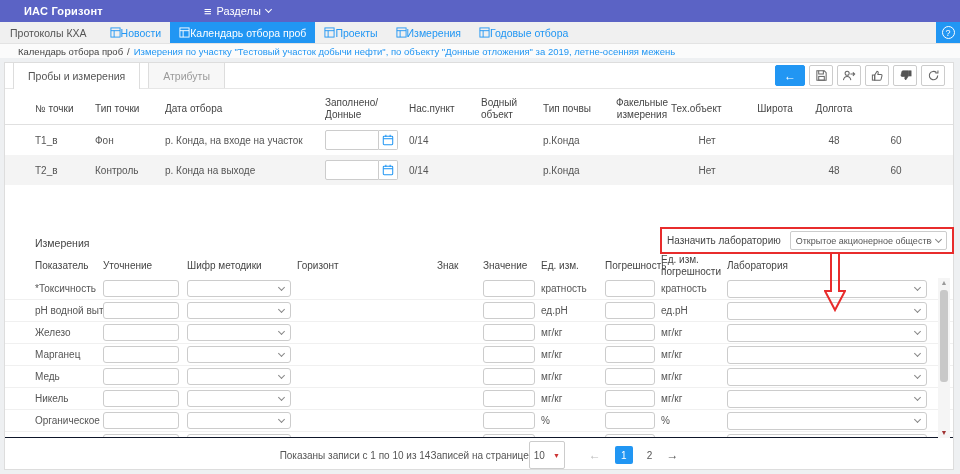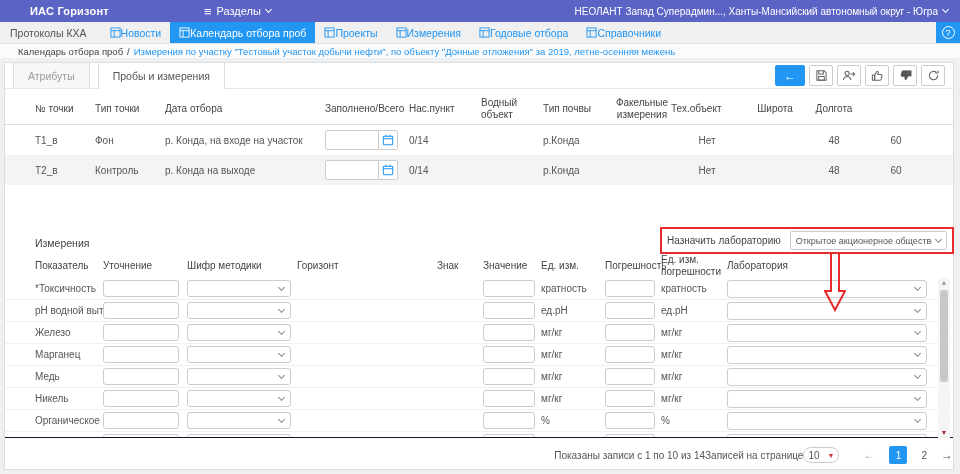--- a/index.html
+++ b/index.html
@@ -2,21 +2,21 @@
 <html><head>
 <meta charset="utf-8">
 <style>
   * { margin:0; padding:0; box-sizing:border-box; }
   html,body { width:960px; height:474px; overflow:hidden; background:#eef0f2;
     font-family:"Liberation Sans", sans-serif; color:#555; }
 
   
   .topbar { position:absolute; left:0; top:0; width:960px; height:22px; background:#5b63c5;
     color:#fff; display:flex; align-items:center; font-size:11px; }
-  .topbar .app-title { margin-left:30px; font-weight:bold; letter-spacing:.2px; }
+  .topbar .app-title { margin-left:24px; font-weight:bold; letter-spacing:.2px; }
   .topbar .sections { position:absolute; left:204px; display:flex; align-items:center; gap:5px; cursor:pointer; }
   .topbar .user { margin-left:auto; margin-right:12px; display:flex; align-items:center; gap:5px; font-size:10px; cursor:pointer; }
   .chev { display:inline-block; width:5px; height:5px; border-right:1.3px solid currentColor;
     border-bottom:1.3px solid currentColor; transform:rotate(45deg); margin-top:-3px; }
   .chev.gray { border-color:#888; }
   .burger { font-size:13px; line-height:1; }
 
   
   .navbar { position:absolute; left:0; top:22px; width:960px; height:22px; background:#f0f0f0;
     border-bottom:1px solid #e3e3e3; display:flex; align-items:stretch; font-size:10.5px; }
@@ -86,22 +86,22 @@
 
   
   .vscroll { position:absolute; right:3px; top:215px; width:12px; height:160px; background:#f5f5f5;
     display:flex; flex-direction:column; align-items:center; font-size:7px; }
   .vscroll .up { color:#999; line-height:10px; height:10px; cursor:pointer; }
   .vscroll .thumb { width:8px; height:92px; background:#c8c8c8; border-radius:3px; margin-top:2px; cursor:pointer; }
   .vscroll .down { color:#a03333; line-height:10px; height:10px; margin-top:auto; cursor:pointer; }
 
   
   .pagebar { position:absolute; left:0; top:380px; width:100%; height:24px; display:flex;
-    align-items:center; justify-content:flex-end; gap:0; font-size:10px; color:#555; }
-  .pp-select { width:36px; height:16px; border:1px solid #ccc; border-radius:8px; display:flex;
+    align-items:center; justify-content:center; gap:0; font-size:10px; color:#555; }
+  .pp-select { width:36px; height:28px; border:1px solid #ccc; border-radius:2px; display:flex;
     align-items:center; justify-content:space-between; padding:0 4px; cursor:pointer; }
   .pp-select .caret { color:#c33; font-size:7px; }
   .pager { display:flex; align-items:center; gap:14px; margin-left:24px; }
   .pg-prev { color:#bbb; cursor:pointer; font-size:12px; }
   .pg-next { color:#555; cursor:pointer; font-size:12px; }
   .pg-num { cursor:pointer; }
   .pg-num.active { width:18px; height:18px; background:#2196f3; color:#fff; border-radius:2px;
     display:flex; align-items:center; justify-content:center; }
 
   
@@ -117,24 +117,20 @@
 </head>
 <body>
 
 <div class="topbar">
   <span class="app-title">ИАС Горизонт</span>
   <span class="sections">
     <span class="burger">≡</span>
     <span>Разделы</span>
     <span class="chev"></span>
   </span>
-  <span class="user">
-    <span>НЕОЛАНТ Запад Суперадмин..., Ханты-Мансийский автономный округ - Югра</span>
-    <span class="chev"></span>
-  </span>
 </div>
 
 <div class="navbar">
   <span class="protocols">Протоколы КХА</span>
 
   <span class="navtab">
     <svg width="11" height="11" viewBox="0 0 12 12">
         <rect x="1" y="1" width="10" height="10" fill="none" stroke="currentColor"></rect>
         <line x1="1" y1="4" x2="11" y2="4" stroke="currentColor"></line>
         <line x1="4.5" y1="4" x2="4.5" y2="11" stroke="currentColor"></line>
@@ -166,45 +162,37 @@
     <span>Измерения</span>
   </span>
   <span class="navtab">
     <svg width="11" height="11" viewBox="0 0 12 12">
         <rect x="1" y="1" width="10" height="10" fill="none" stroke="currentColor"></rect>
         <line x1="1" y1="4" x2="11" y2="4" stroke="currentColor"></line>
         <line x1="4.5" y1="4" x2="4.5" y2="11" stroke="currentColor"></line>
       </svg>
     <span>Годовые отбора</span>
   </span>
-  <span class="navtab">
-    <svg width="11" height="11" viewBox="0 0 12 12">
-        <rect x="1" y="1" width="10" height="10" fill="none" stroke="currentColor"></rect>
-        <line x1="1" y1="4" x2="11" y2="4" stroke="currentColor"></line>
-        <line x1="4.5" y1="4" x2="4.5" y2="11" stroke="currentColor"></line>
-      </svg>
-    <span>Справочники</span>
-  </span>
 
   <span class="help-btn">
     <span class="qmark">?</span>
   </span>
 </div>
 
 <div class="breadcrumb">
   <span>Календарь отбора проб</span>
   <span>/</span>
   <span class="link">Измерения по участку "Тестовый участок добычи нефти", по объекту "Донные отложения" за 2019, летне-осенняя межень</span>
 </div>
 
 <div class="panel">
 
   <div class="subtab-row">
+    <span class="subtab active">Пробы и измерения</span>
     <span class="subtab inactive">Атрибуты</span>
-    <span class="subtab active">Пробы и измерения</span>
   </div>
   <div class="toolbar">
     <span class="tool-btn primary">←</span>
     <span class="tool-btn">
       <svg width="13" height="13" viewBox="0 0 14 14" fill="none" stroke="currentColor" stroke-width="1.1">
           <path d="M2 2h8l2 2v8H2z"></path>
           <path d="M4 2v3.5h5V2"></path>
           <rect x="4" y="8" width="6" height="4"></rect>
         </svg>
     </span>
@@ -232,21 +220,21 @@
           <path d="M11.5 7a4.5 4.5 0 1 1-1.4-3.2"></path>
           <path d="M11.8 1.5v2.8H9" stroke-width="1.1"></path>
         </svg>
     </span>
   </div>
 
   <div class="pts-head pts-grid">
     <div>№ точки</div>
     <div>Тип точки</div>
     <div>Дата отбора</div>
-    <div>Заполнено/Всего</div>
+    <div>Заполнено/Донные</div>
     <div>Нас.пункт</div>
     <div>Водный объект</div>
     <div>Тип почвы</div>
     <div class="c-center">Факельные измерения</div>
     <div>Тех.объект</div>
     <div class="c-center">Широта</div>
     <div class="c-center">Долгота</div>
   </div>
 
   <div class="pts-row r0 pts-grid">

